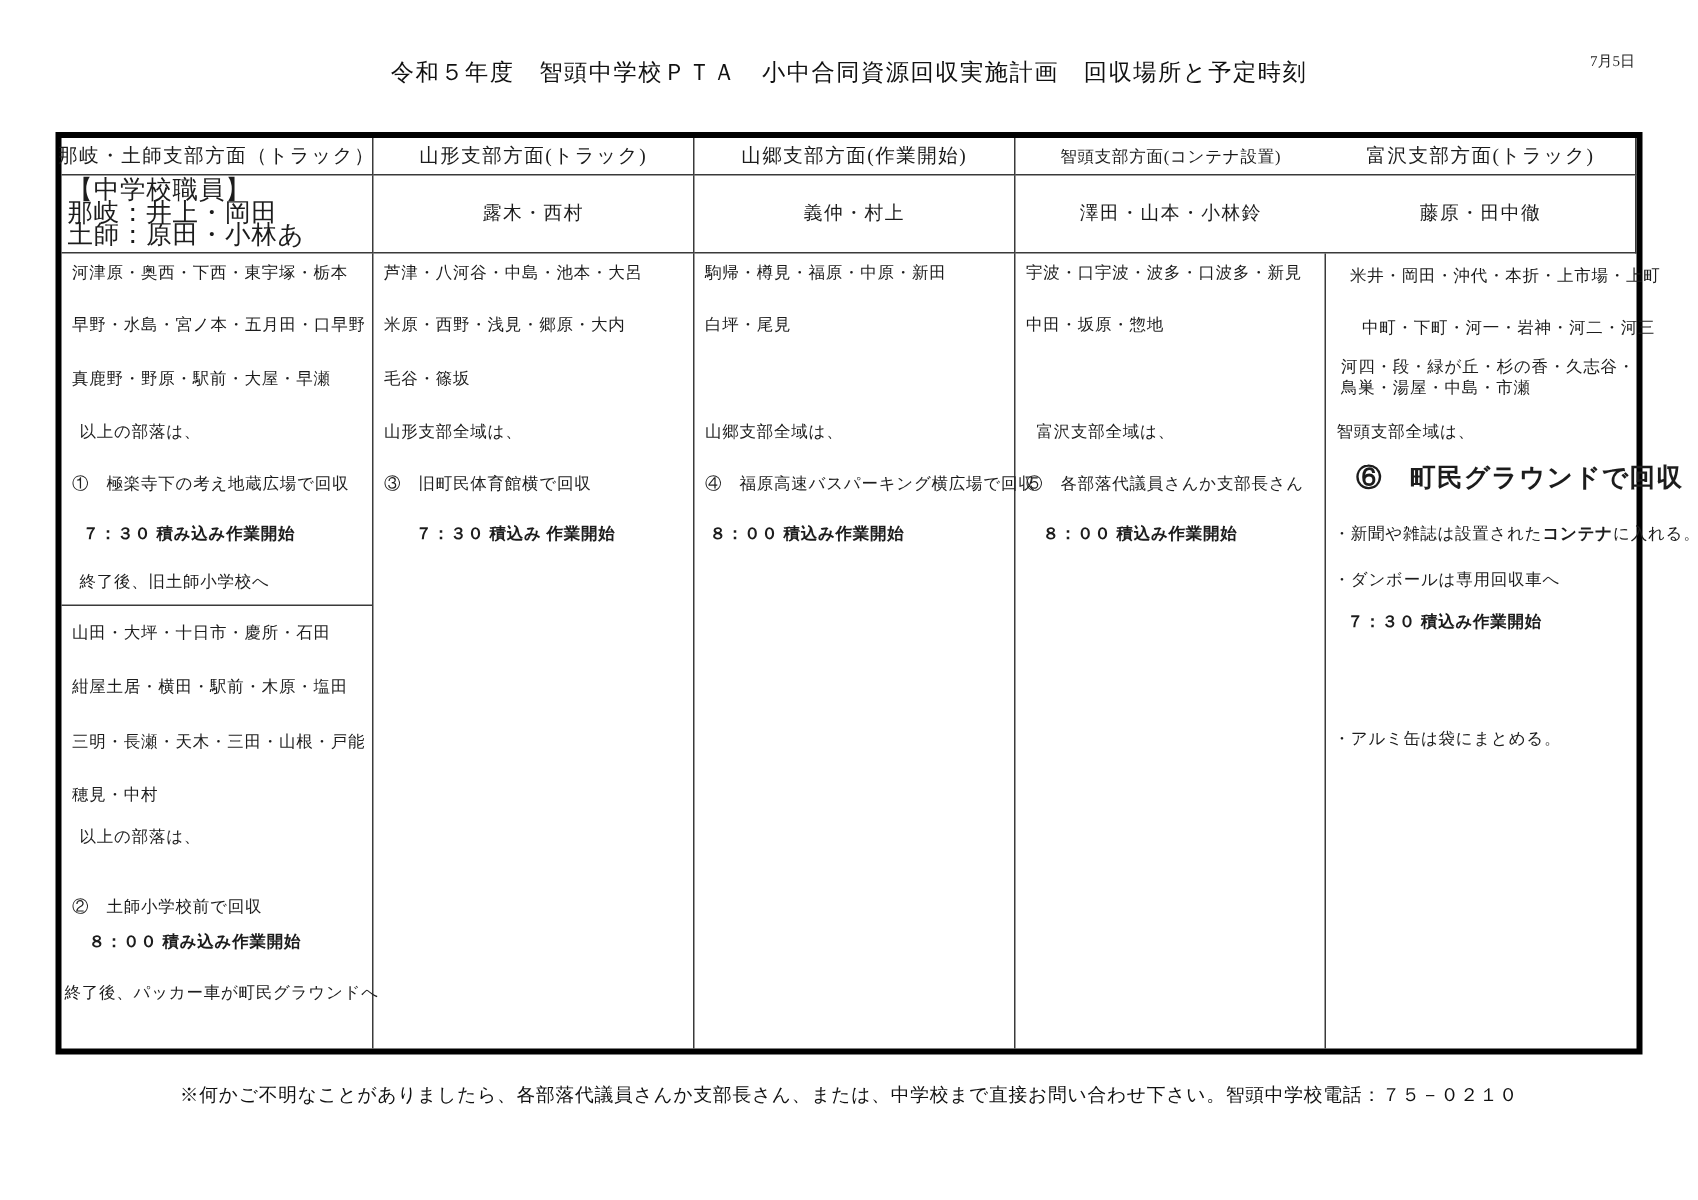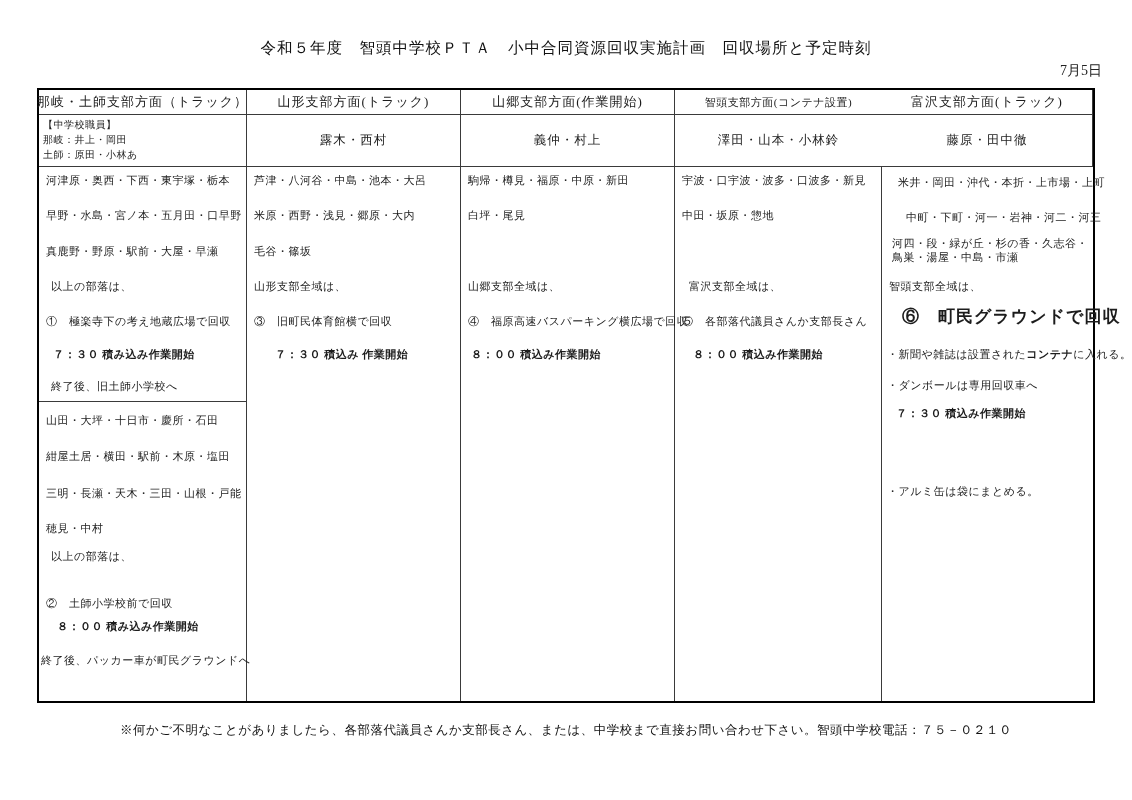--- a/index.html
+++ b/index.html
@@ -2,38 +2,38 @@
 <html><head>
 <meta charset="utf-8">
 <style>
   * { margin:0; padding:0; box-sizing:border-box; }
   html,body { width:1132px; height:800px; background:#ffffff;
     font-family:"Liberation Serif","DejaVu Serif",serif; color:#1c1c1c; }
   .page { position:relative; width:1132px; height:800px; background:#fff; overflow:hidden; }
 
   .doc-title { position:absolute; top:38px; left:0; width:1132px; text-align:center;
     font-size:15.5px; letter-spacing:1px; color:#111; }
-  .doc-date { position:absolute; top:34px; left:1060px; font-size:14px; color:#222;margin-top:28px; }
+  .doc-date { position:absolute; top:34px; left:1060px; font-size:10px; color:#222; }
 
   .grid { position:absolute; left:37px; top:88px; width:1058px; height:615px;
-    border:2px solid #000000; display:grid;
+    border:4px solid #000000; display:grid;
     grid-template-columns:208px 214px 214px 207px 1fr;
     grid-template-rows:25px 52px 1fr; background:#fff; }
   .cell { border-right:1px solid #3a3a3a; border-bottom:1px solid #3a3a3a; position:relative; }
   .cell.last-col { border-right:none; }
   .cell.body-row { border-bottom:none;font-family:Liberation Serif, serif; }
 
   .hcell { display:flex; align-items:center; justify-content:center;
     font-size:13px; letter-spacing:1px; white-space:nowrap; }
   .hcell.small { font-size:11px; letter-spacing:0.5px; }
 
   .scell { display:flex; align-items:center; justify-content:center;
     font-size:12.5px; letter-spacing:1px; }
   .scell.left { flex-direction:column; align-items:flex-start; justify-content:flex-start;
-    font-size:10px; letter-spacing:0.5px; padding:2px 4px; line-height:15px; }
+    font-size:17px; letter-spacing:0.5px; padding:2px 4px; line-height:15px; }
 
   .bodycell { font-size:11px; letter-spacing:0.5px; }
   .bline { position:absolute; left:7px; right:2px; white-space:nowrap; line-height:13px; }
   .bold { font-weight:bold; }
   .big { font-size:17px; letter-spacing:1px; }
 
   .subsection-top { position:absolute; top:0; left:0; right:0; height:235px;
     border-bottom:1px solid #3a3a3a; }
   .subsection-bottom { position:absolute; top:235px; left:0; right:0; bottom:0; }
 

